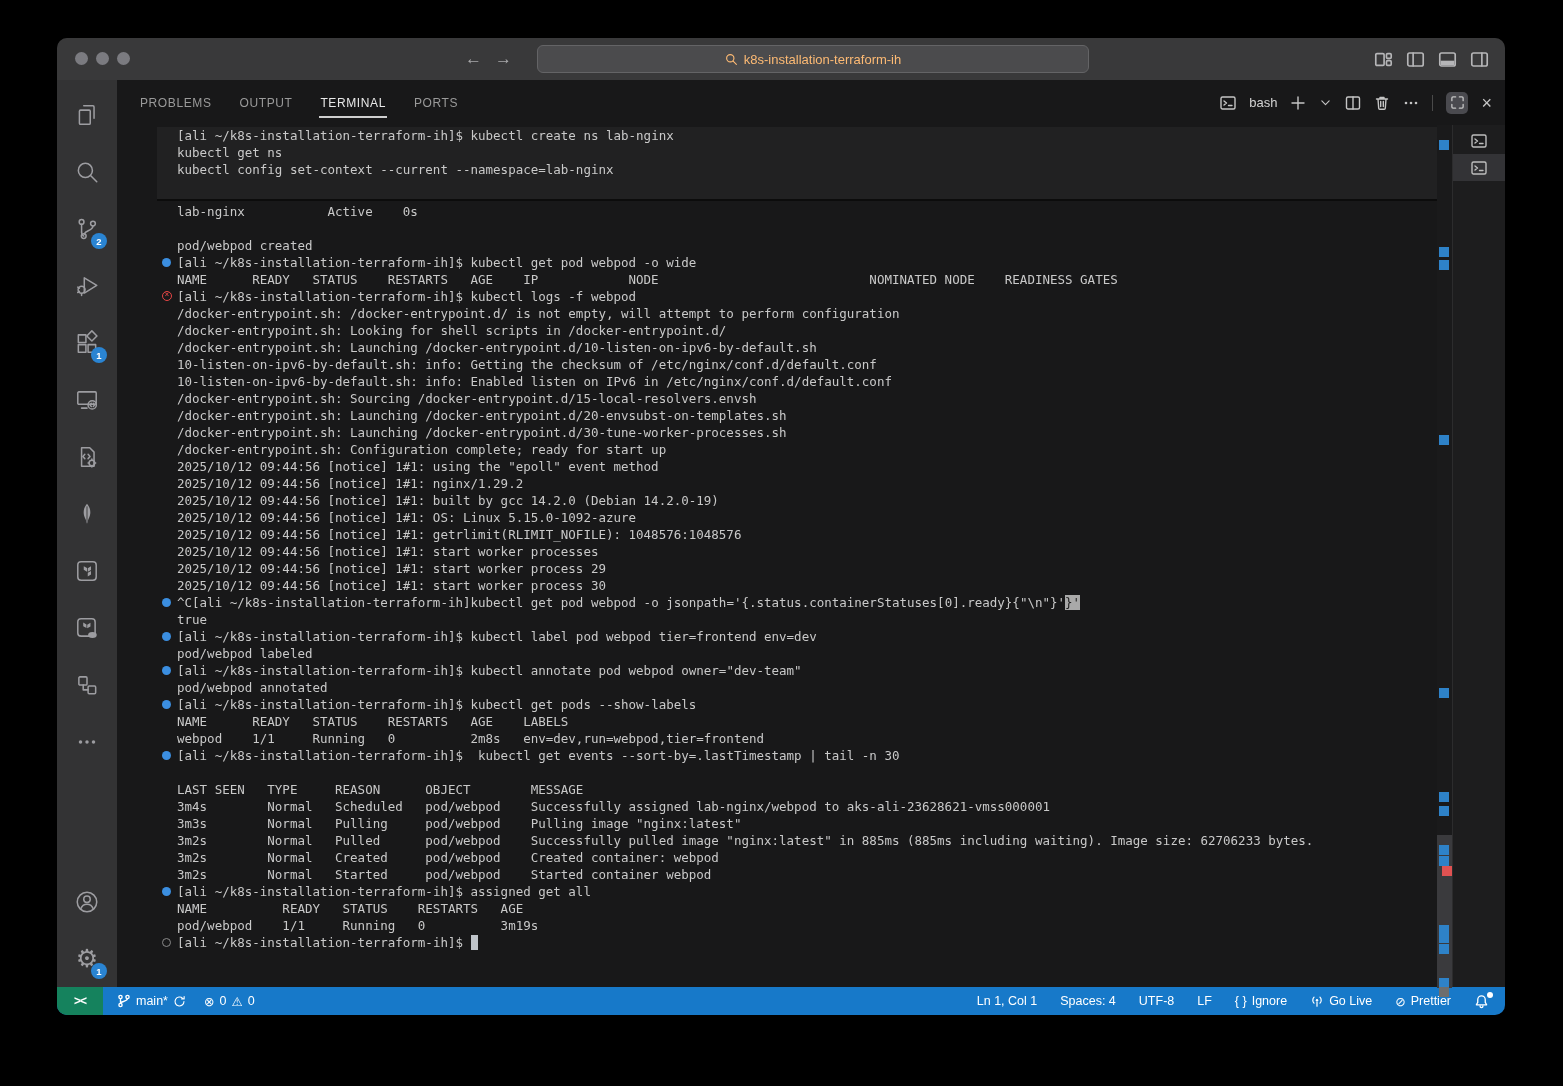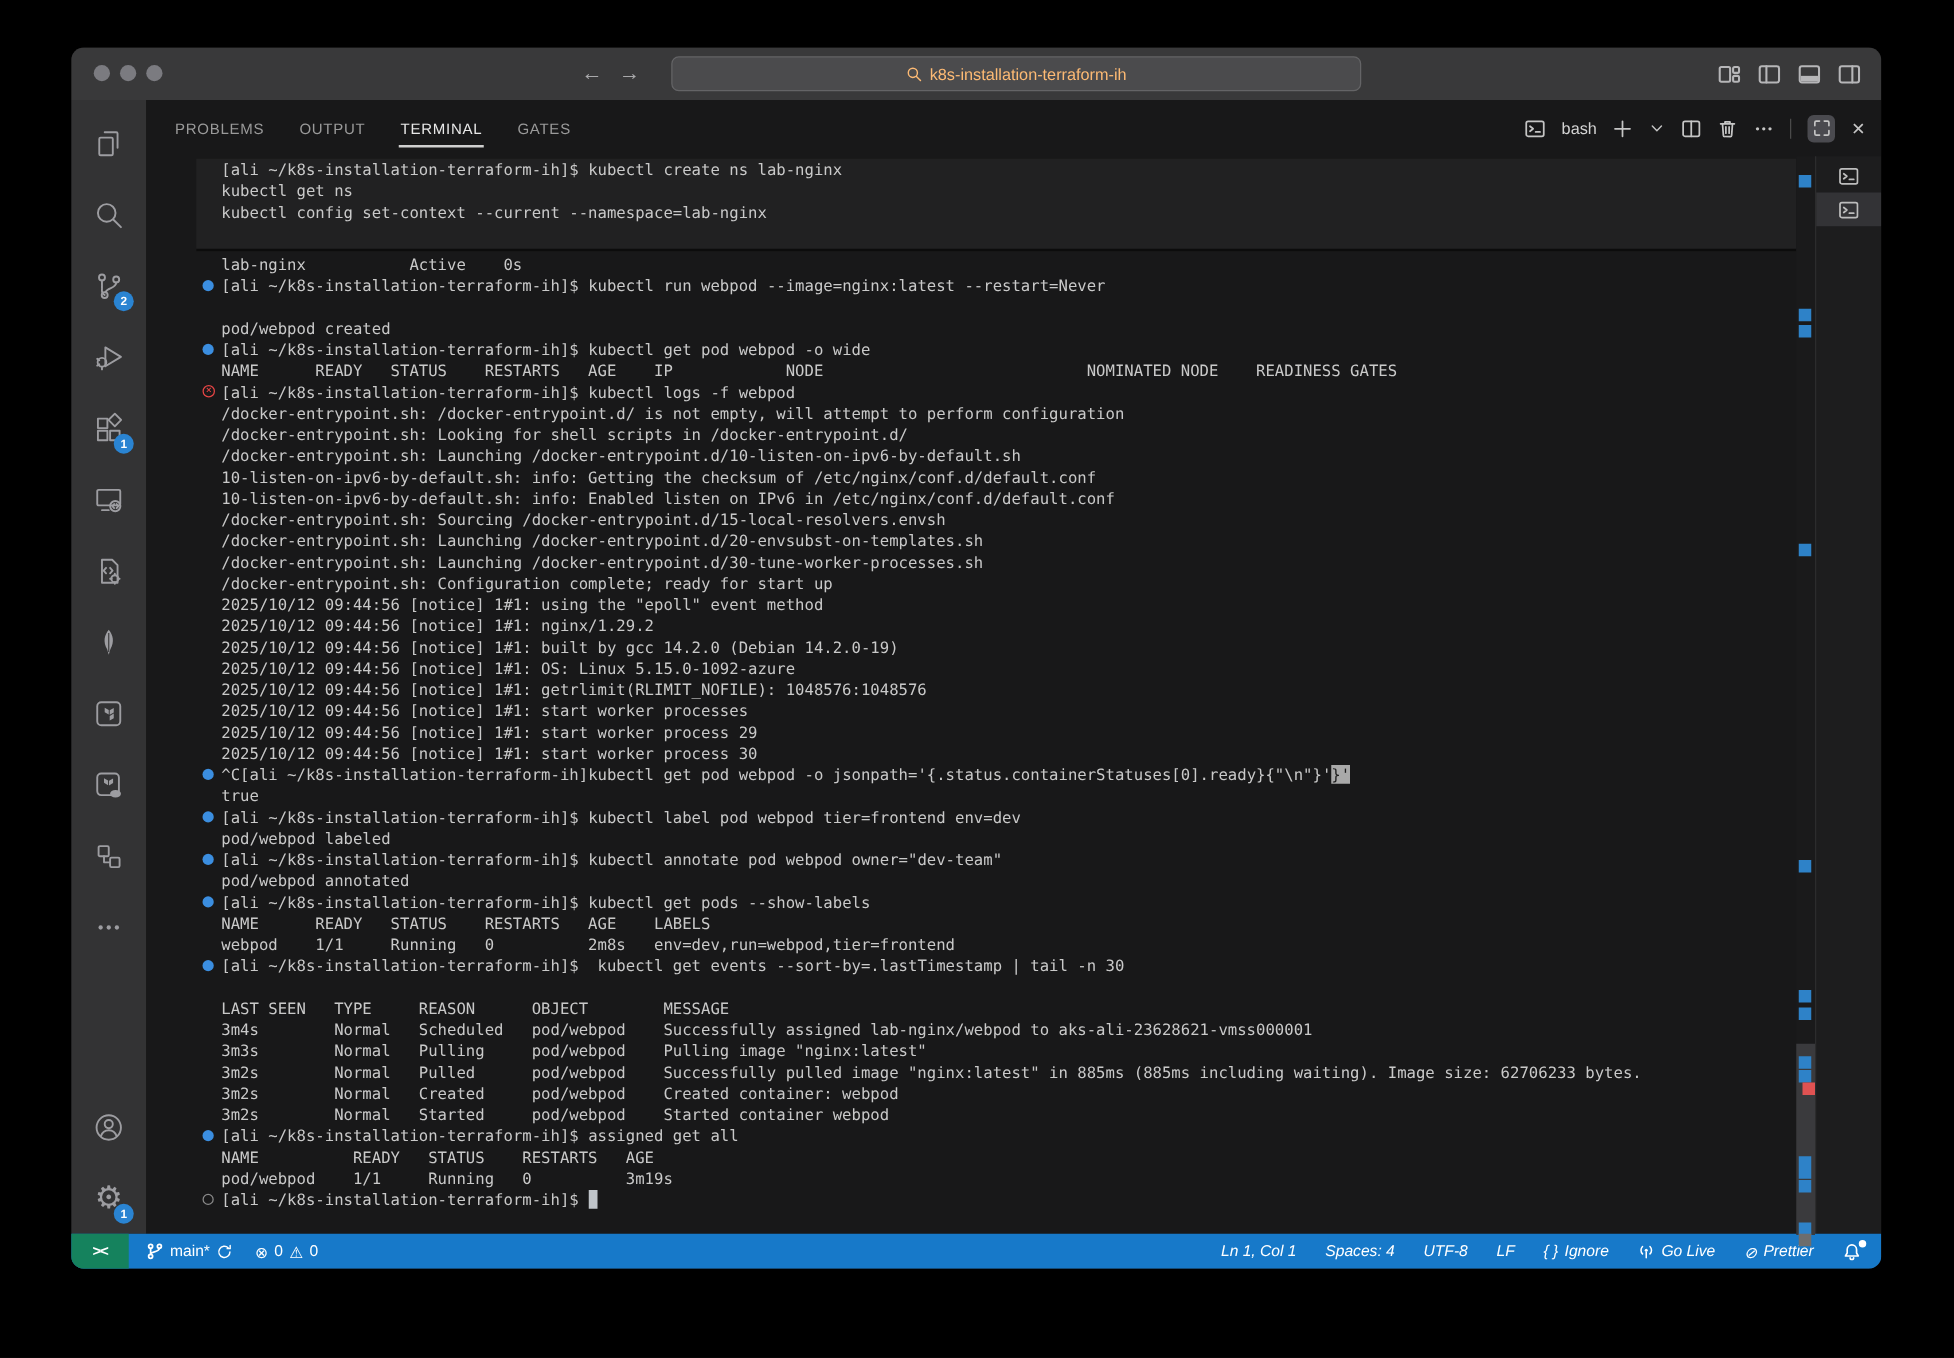--- a/index.html
+++ b/index.html
@@ -77,21 +77,21 @@
   .tt-row { height:27px; display:flex; align-items:center; justify-content:center; color:#bdbdbd; cursor:pointer; }
   .tt-row.active { background:#333336; }
 
   
   .statusbar { height:28px; background:#1779c9; display:flex; align-items:center; color:#fff;
     font-size:12.5px; flex:0 0 auto; }
   .sb-remote { width:46px; height:100%; background:#15825d; display:flex; align-items:center; justify-content:center;
     font-weight:bold; font-size:12px; letter-spacing:-1px; cursor:pointer; }
   .sb-item { display:flex; align-items:center; gap:5px; cursor:pointer; padding:0 2px; }
   .sb-left { display:flex; align-items:center; gap:14px; padding-left:12px; }
-  .sb-right { margin-left:auto; display:flex; align-items:center; gap:19px; padding-right:14px;font-style:italic; }
+  .sb-right { margin-left:auto; display:flex; align-items:center; gap:19px; padding-right:14px; }
   .sb-item svg { display:block; }
   .belldot { position:relative; }
   .belldot::after { content:""; position:absolute; right:-2px; top:-2px; width:6px; height:6px; border-radius:50%; background:#fff; }
 
   svg.ic { stroke:currentColor; fill:none; stroke-width:1.4; stroke-linecap:round; stroke-linejoin:round; }
 </style>
 </head>
 <body>
 
 <div class="window">
@@ -235,21 +235,21 @@
         <span class="gear-glyph">⚙</span>
         <span class="badge">1</span>
       </div>
     </div>
 
     <div class="panel">
       <div class="panel-header">
         <div class="ptab">PROBLEMS</div>
         <div class="ptab">OUTPUT</div>
         <div class="ptab active">TERMINAL</div>
-        <div class="ptab">GATES</div>
+        <div class="ptab">PORTS</div>
 
         <div class="ph-right">
           <svg class="ic" width="16" height="16" viewBox="0 0 16 16">
             <rect x="1" y="2" width="14" height="12" rx="1.5"></rect>
               <path d="M4 6l2.5 2L4 10M8.5 10.5H12"></path>
           </svg>
           <span class="lbl">bash</span>
           <svg class="ic" width="16" height="16" viewBox="0 0 16 16">
             <path d="M8 2v12M2 8h12"></path>
           </svg>
@@ -281,21 +281,20 @@
       <div class="panel-body">
 
         <div class="term">
             <div class="hlblock">
               <div class="tline"><span>[</span><span class="g">ali</span><span class="y"> ~/k8s-installation-terraform-ih</span><span>]$ kubectl create ns lab-nginx</span></div>
               <div class="tline"><span>kubectl get ns</span></div>
               <div class="tline"><span>kubectl config set-context --current --namespace=lab-nginx</span></div>
               <div class="tline"></div>
             </div>
             <div class="tline"><span>lab-nginx           Active    0s</span></div>
-            <div class="tline"><span class="deco blue"></span><span>[</span><span class="g">ali</span><span class="y"> ~/k8s-installation-terraform-ih</span><span>]$ kubectl run webpod --image=nginx:latest --restart=Never</span></div>
             <div class="tline"></div>
             <div class="tline"><span>pod/webpod created</span></div>
             <div class="tline"><span class="deco blue"></span><span>[</span><span class="g">ali</span><span class="y"> ~/k8s-installation-terraform-ih</span><span>]$ kubectl get pod webpod -o wide</span></div>
             <div class="tline"><span>NAME      READY   STATUS    RESTARTS   AGE    IP            NODE                            NOMINATED NODE    READINESS GATES</span></div>
             <div class="tline"><span class="deco red">×</span><span>[</span><span class="g">ali</span><span class="y"> ~/k8s-installation-terraform-ih</span><span>]$ kubectl logs -f webpod</span></div>
             <div class="tline"><span>/docker-entrypoint.sh: /docker-entrypoint.d/ is not empty, will attempt to perform configuration</span></div>
             <div class="tline"><span>/docker-entrypoint.sh: Looking for shell scripts in /docker-entrypoint.d/</span></div>
             <div class="tline"><span>/docker-entrypoint.sh: Launching /docker-entrypoint.d/10-listen-on-ipv6-by-default.sh</span></div>
             <div class="tline"><span>10-listen-on-ipv6-by-default.sh: info: Getting the checksum of /etc/nginx/conf.d/default.conf</span></div>
             <div class="tline"><span>10-listen-on-ipv6-by-default.sh: info: Enabled listen on IPv6 in /etc/nginx/conf.d/default.conf</span></div>

